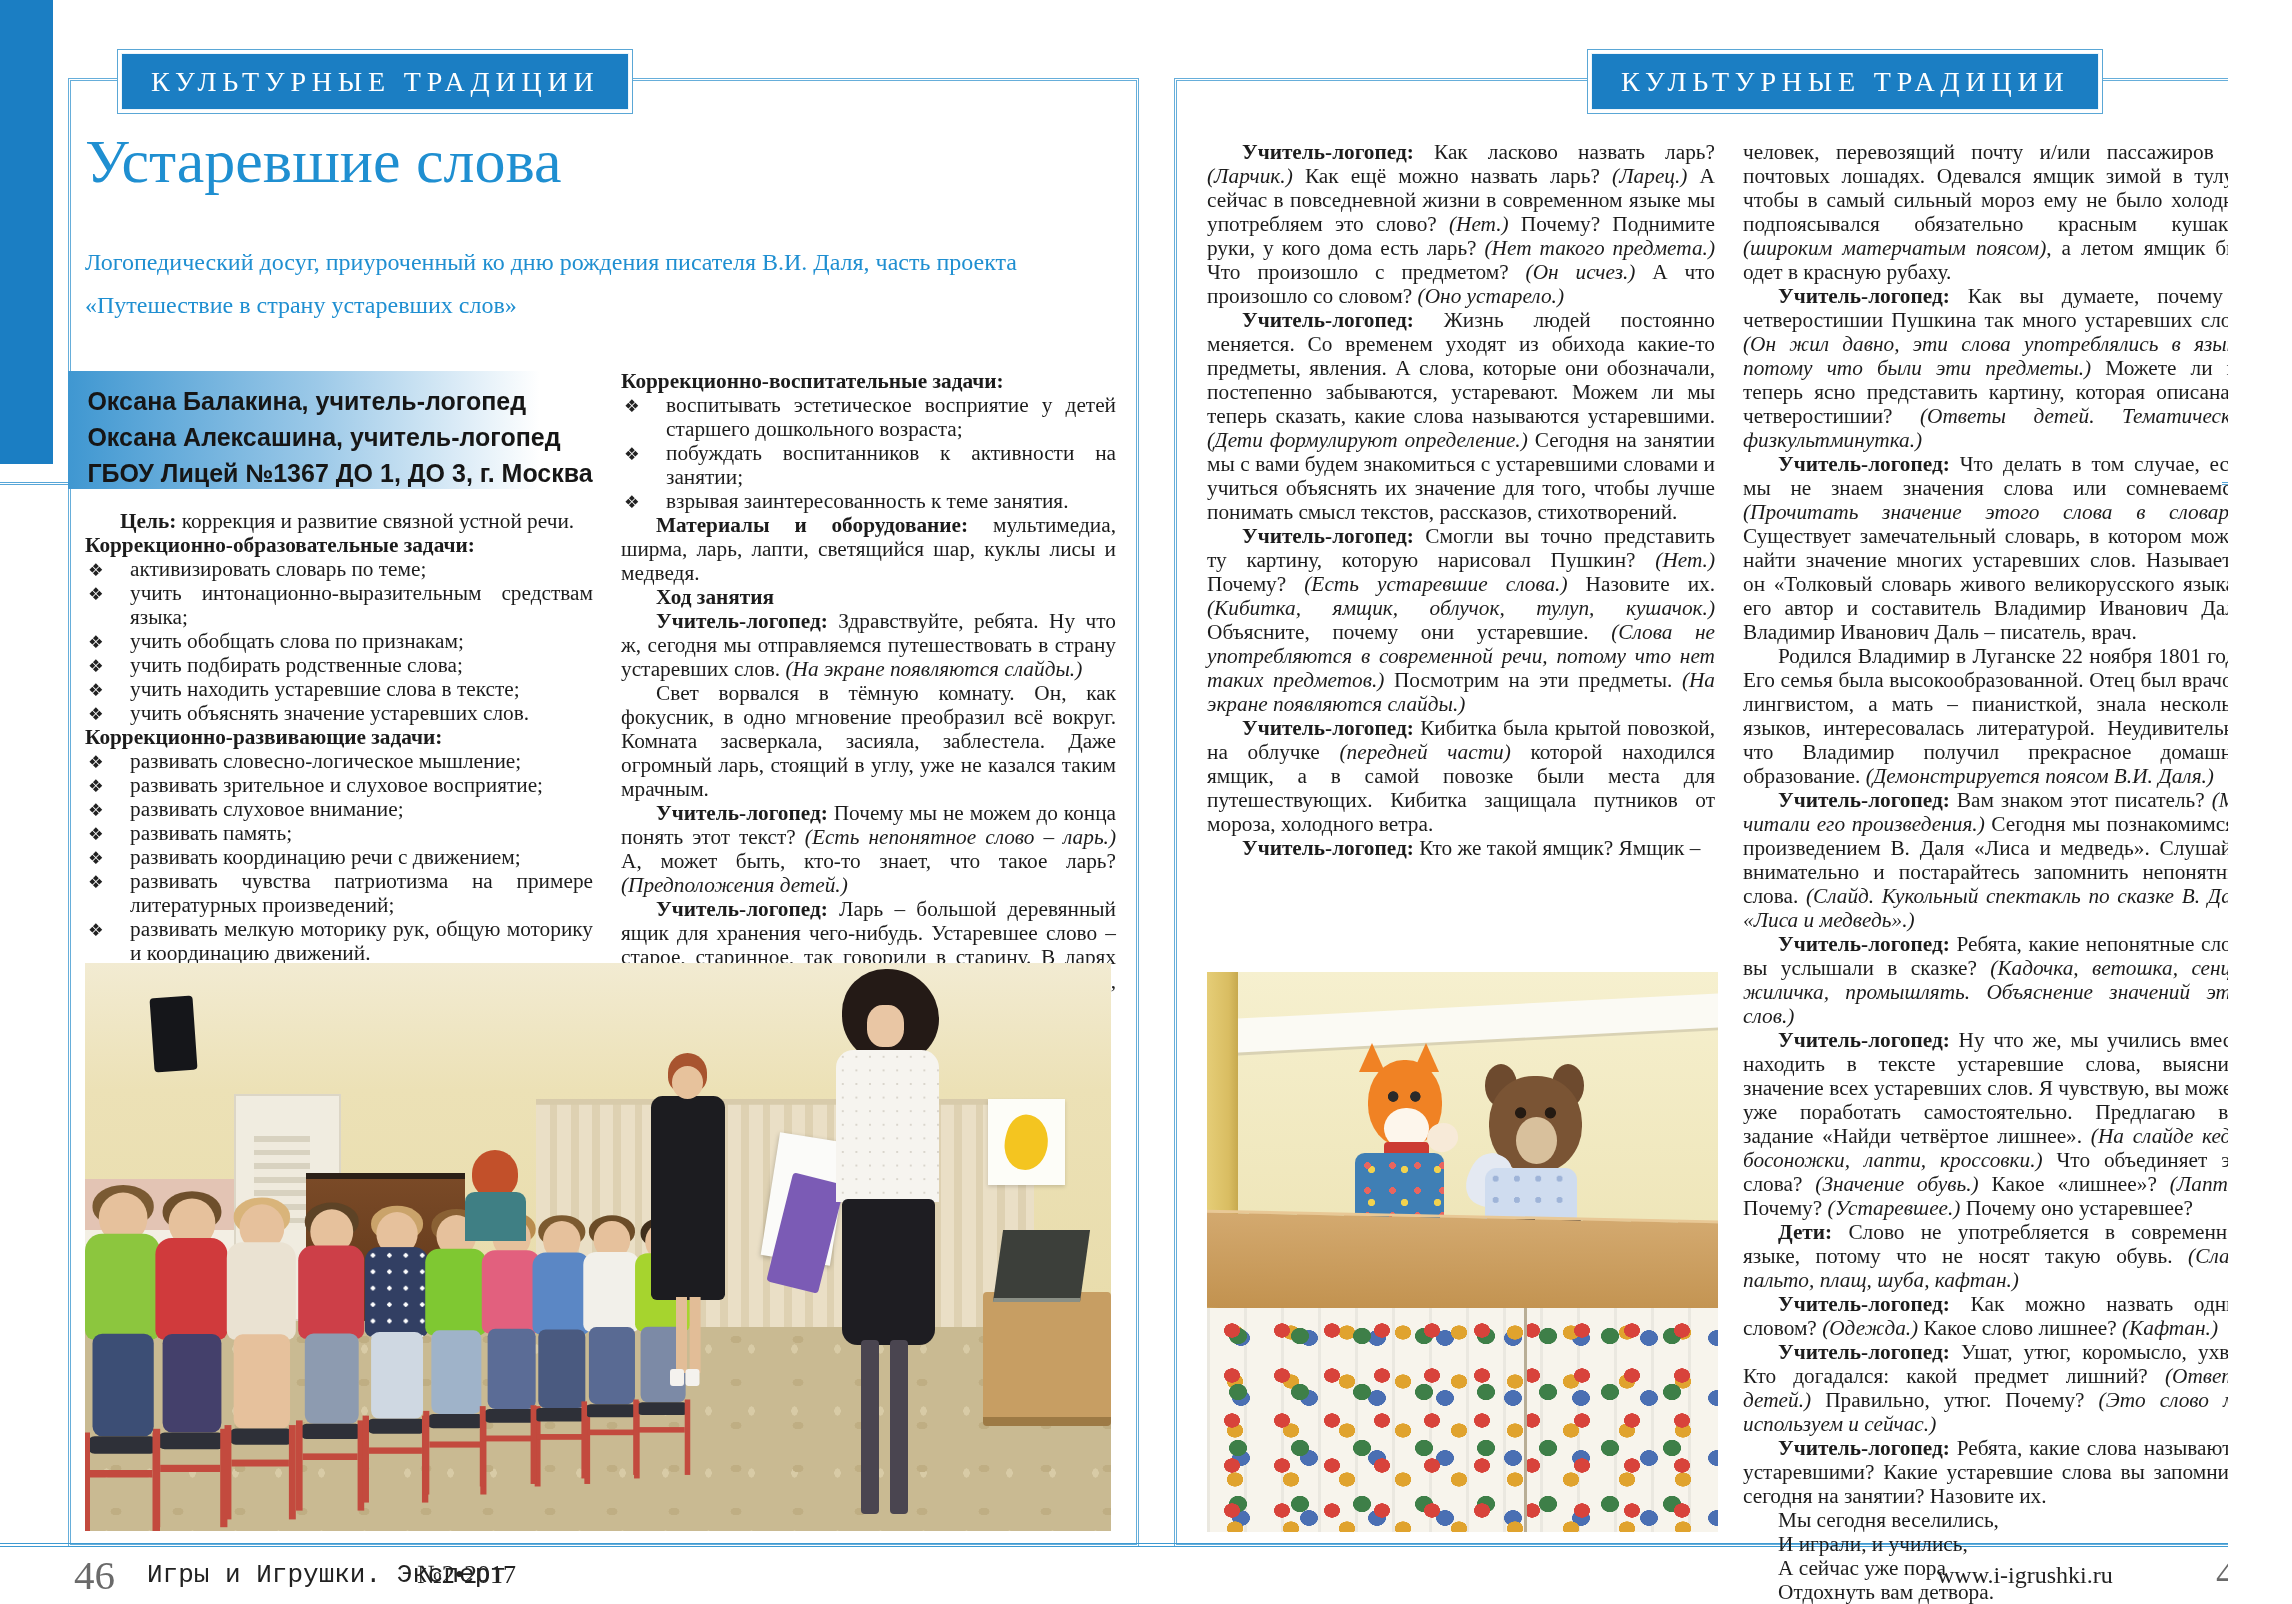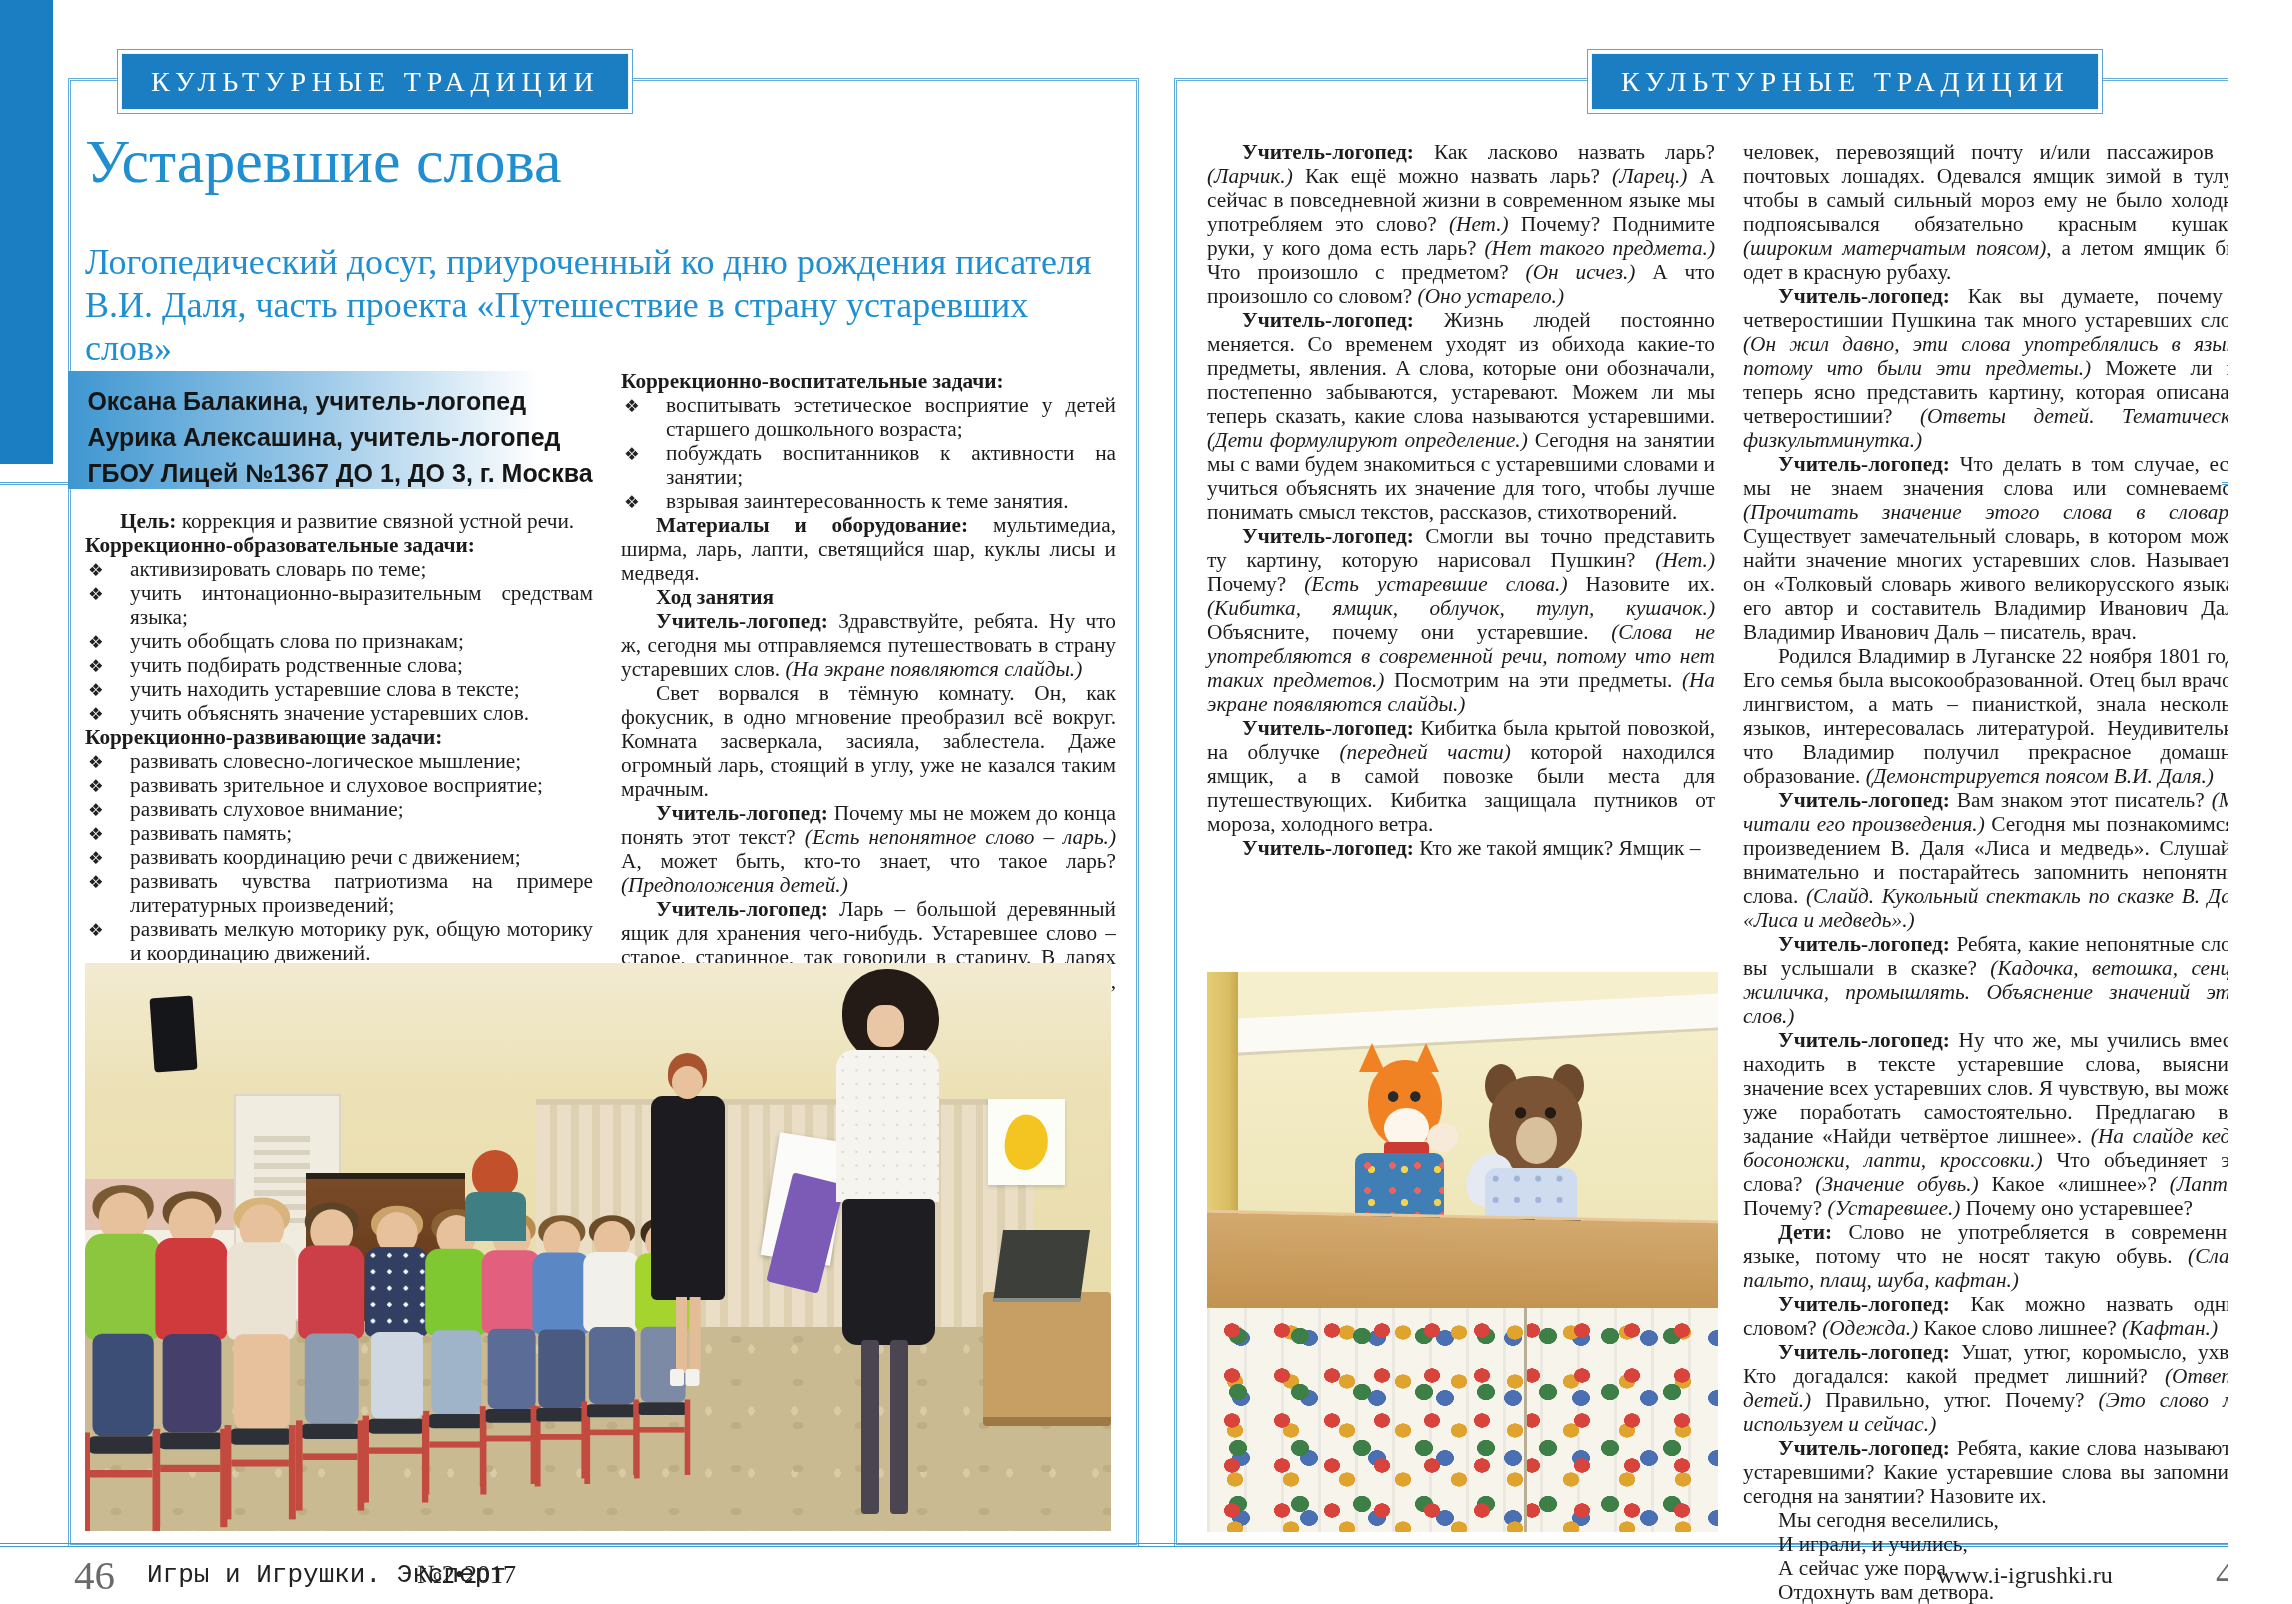--- a/index.html
+++ b/index.html
@@ -21,21 +21,21 @@
   
   .kicker{position:absolute;top:50px;background:#1b7ec3;border:3.9px solid #ffffff;outline:1.9px solid #5aa7d6;
           z-index:4;}
   .kicker .inner{display:block;border:1px solid rgba(255,255,255,.92);padding:11.6px 29px;
           color:#ffffff;font-size:28px;letter-spacing:5.8px;white-space:nowrap;}
   .kicker.kl{left:118px;}
   .kicker.kr{left:1588px;}
 
   
   .title{position:absolute;left:85px;top:126px;font-size:62px;color:#1f8fd1;z-index:2;}
-  .subtitle{position:absolute;left:85px;top:241px;width:1031px;font-size:36px;line-height:43px;
+  .subtitle{position:absolute;left:85px;top:241px;width:1031px;font-size:24px;line-height:43px;
             color:#1f8fd1;z-index:2;}
   .author-box{position:absolute;left:68px;top:371px;width:555px;height:118px;z-index:2;
               background:linear-gradient(90deg,#3f97d1 0%,#9cc9e8 45%,#ffffff 85%);
               font-family:"Liberation Sans","DejaVu Sans",sans-serif;font-weight:bold;
               font-size:25px;line-height:36px;color:#161616;padding:11.6px 0 0 19.4px;box-sizing:border-box;}
 
   
   .col{position:absolute;font-size:21.3px;line-height:24px;text-align:justify;z-index:2;}
   .col p{margin:0;text-indent:35px;}
   .col p.noind{text-indent:0;}
@@ -172,21 +172,21 @@
     <span class="inner">КУЛЬТУРНЫЕ ТРАДИЦИИ</span>
   </div>
   <div class="kicker kr">
     <span class="inner">КУЛЬТУРНЫЕ ТРАДИЦИИ</span>
   </div>
 
   <div class="title">Устаревшие слова</div>
   <div class="subtitle">Логопедический досуг, приуроченный ко дню рождения писателя В.И. Даля, часть проекта «Путешествие в страну устаревших слов»</div>
   <div class="author-box">
       <div>Оксана Балакина, учитель-логопед</div>
-      <div>Аурика Алексашина, учитель-логопед</div>
+      <div>Оксана Алексашина, учитель-логопед</div>
       <div>ГБОУ Лицей №1367 ДО 1, ДО 3, г. Москва</div>
     </div>
 
   <div class="col c-l1">
       <p><b>Цель:</b><span> коррекция и развитие связной устной речи.</span></p>
       <div class="h">Коррекционно-образовательные задачи:</div>
       <div>
         <div class="li"><span class="mark">❖</span><span>активизировать словарь по теме;</span></div>
         <div class="li"><span class="mark">❖</span><span>учить интонационно-выразительным средствам языка;</span></div>
         <div class="li"><span class="mark">❖</span><span>учить обобщать слова по признакам;</span></div>

